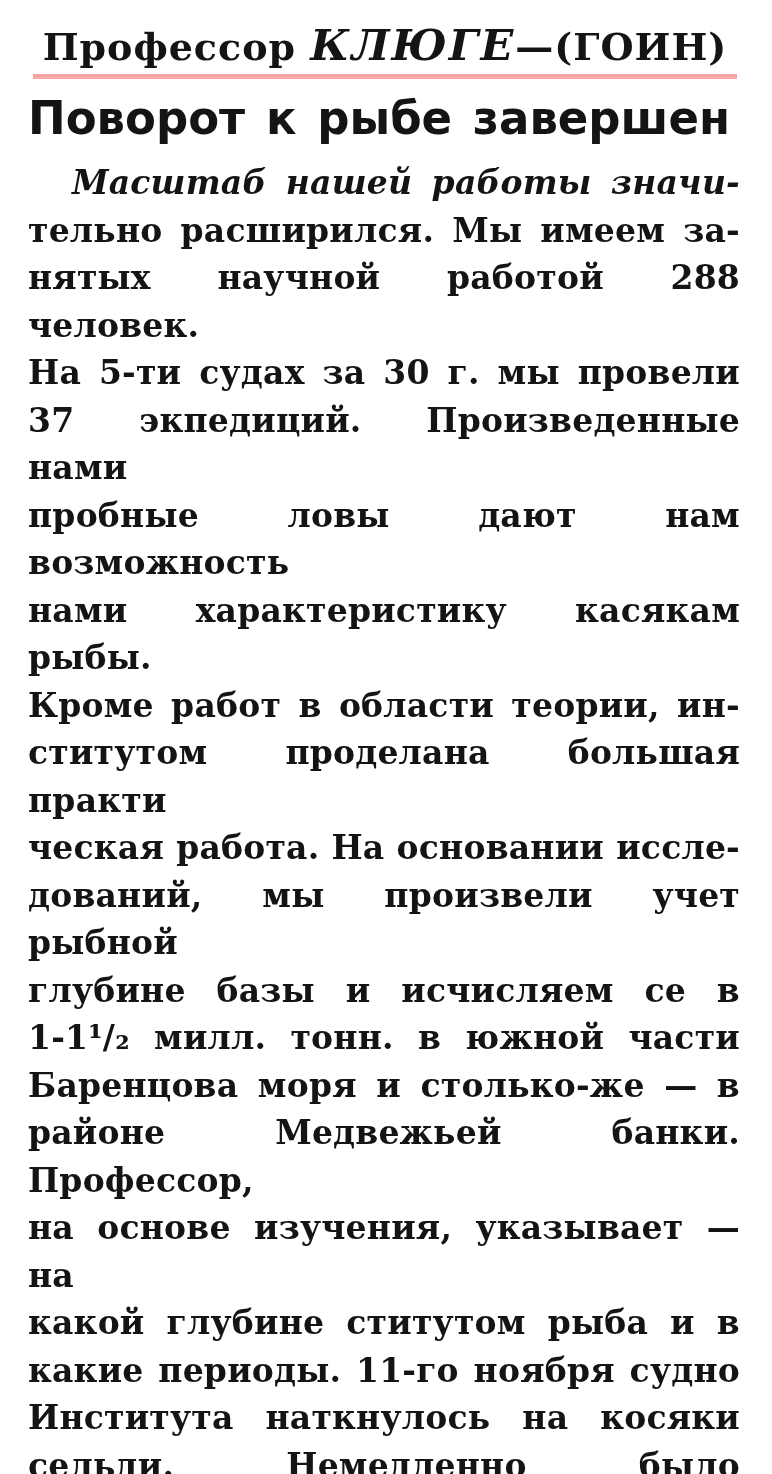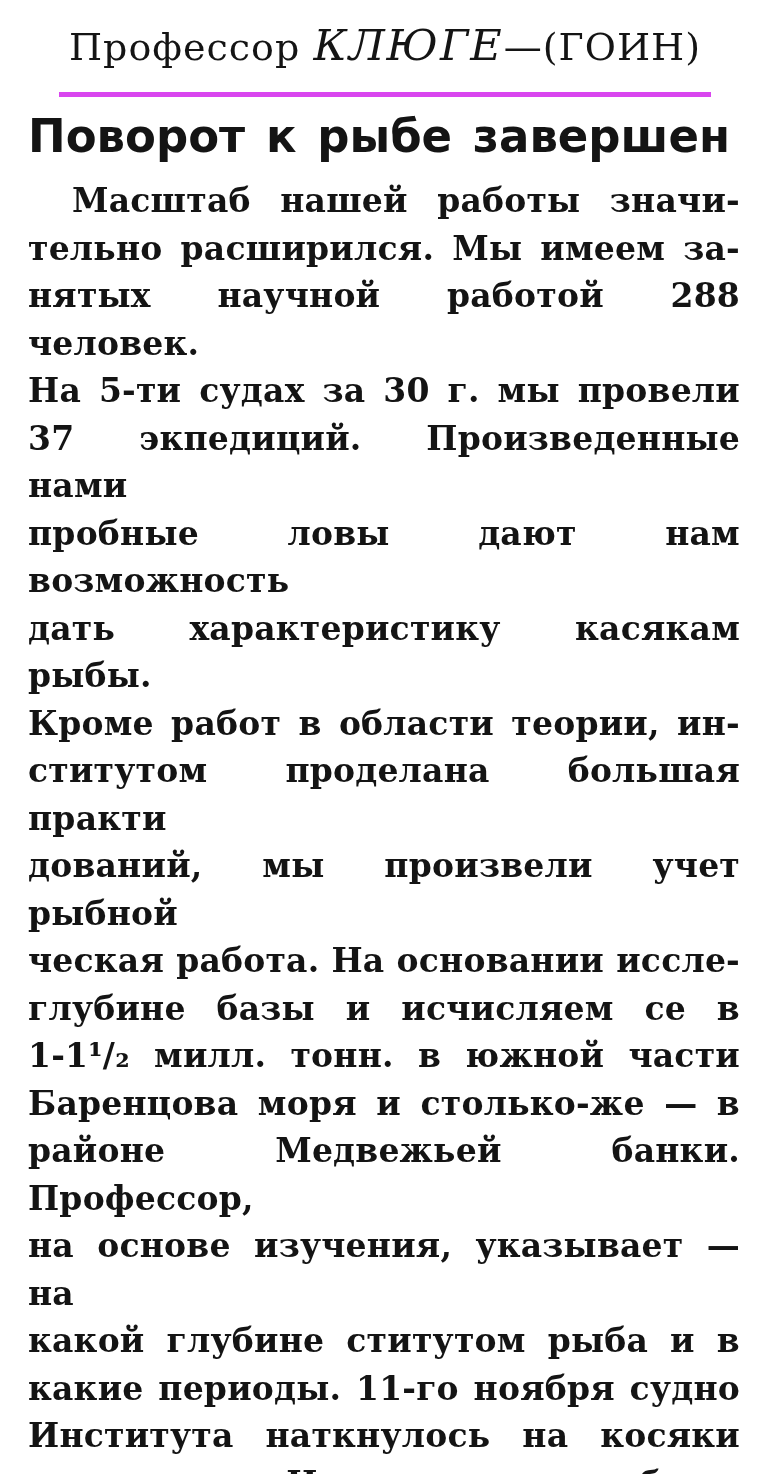--- a/index.html
+++ b/index.html
@@ -23,24 +23,24 @@
     background: #ffffff;
   }
   
   .kicker-wrap {
     text-align: center;
     margin-bottom: 12px;
   }
   .kicker {
     display: inline-block;
     font-size: 38px;
-    font-weight: 400;
+    font-weight: 700;
     letter-spacing: 1px;
-    border-bottom: 5px solid #d946ef;
-    padding: 0 10px 22px 10px;
+    border-bottom: 5px solid #fca5a5;
+    padding: 0 10px 4px 10px;
     white-space: nowrap;
   }
   .kicker .kicker-name {
     font-style: italic;
     font-size: 43px;
     letter-spacing: 2px;
   }
   
   .headline {
     margin: 10px 0 10px 0;
@@ -63,20 +63,21 @@
     font-size: 33px;
     font-weight: 700;
     line-height: 47.5px;
     letter-spacing: 0.2px;
     text-align: justify;
     text-align-last: justify;
     white-space: normal;
   }
   .body-line.indent {
     text-indent: 44px;
+    font-style: italic;
   }
 </style>
 </head>
 <body>
 
 <div class="page">
 
   <div class="kicker-wrap">
     <div class="kicker">
       <span>Профессор </span><span class="kicker-name">КЛЮГЕ</span><span>—(ГОИН)</span>
@@ -86,25 +87,25 @@
   <h1 class="headline">Поворот к рыбе завершен</h1>
 
   <div class="article-body" id="article-body">
 
   <div class="body-line indent">Масштаб нашей работы значи-</div>
       <div class="body-line">тельно расширился. Мы имеем за-</div>
       <div class="body-line">нятых научной работой 288 человек.</div>
       <div class="body-line">На 5-ти судах за 30 г. мы провели</div>
       <div class="body-line">37 экпедиций. Произведенные нами</div>
       <div class="body-line">пробные ловы дают нам возможность</div>
-      <div class="body-line">дать характеристику касякам рыбы.</div>
+      <div class="body-line">нами характеристику касякам рыбы.</div>
       <div class="body-line">Кроме работ в области теории, ин-</div>
       <div class="body-line">ститутом проделана большая практи</div>
+      <div class="body-line">ческая работа. На основании иссле-</div>
       <div class="body-line">дований, мы произвели учет рыбной</div>
-      <div class="body-line">ческая работа. На основании иссле-</div>
       <div class="body-line">глубине базы и исчисляем се в</div>
       <div class="body-line">1-1¹/₂ милл. тонн. в южной части</div>
       <div class="body-line">Баренцова моря и столько-же — в</div>
       <div class="body-line">районе Медвежьей банки. Профессор,</div>
       <div class="body-line">на основе изучения, указывает — на</div>
       <div class="body-line">какой глубине ститутом рыба и в</div>
       <div class="body-line">какие периоды. 11-го ноября судно</div>
       <div class="body-line">Института наткнулось на косяки</div>
       <div class="body-line">сельди. Немедленно было сообщено</div>
     </div>

